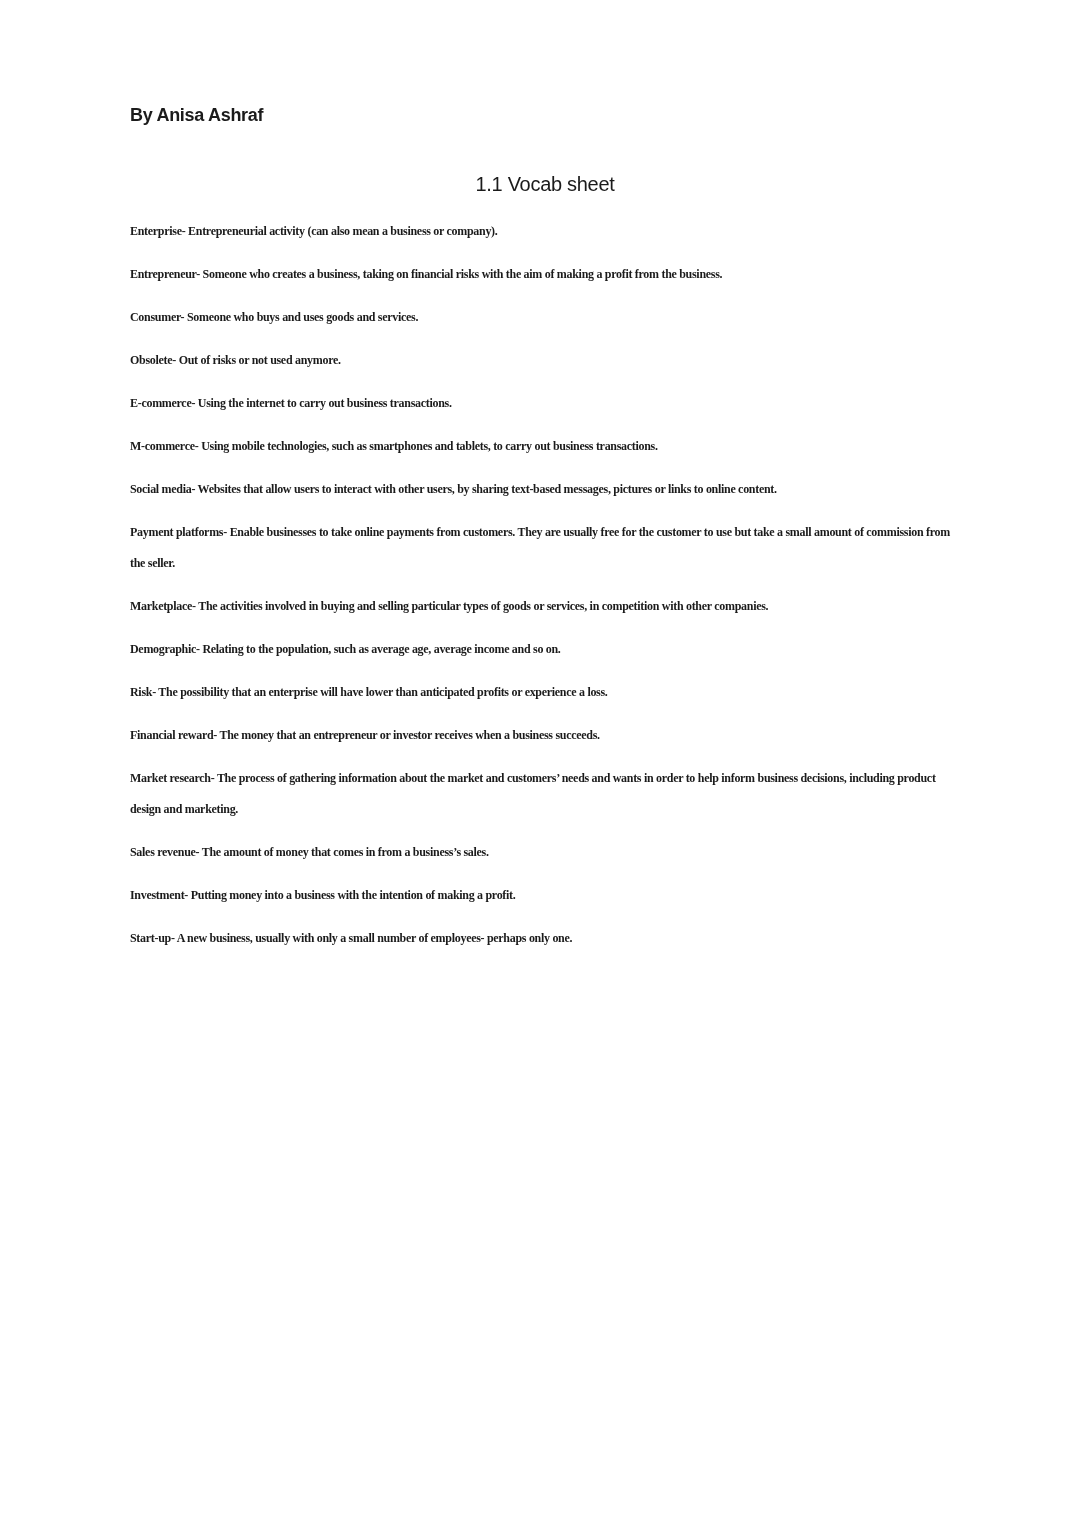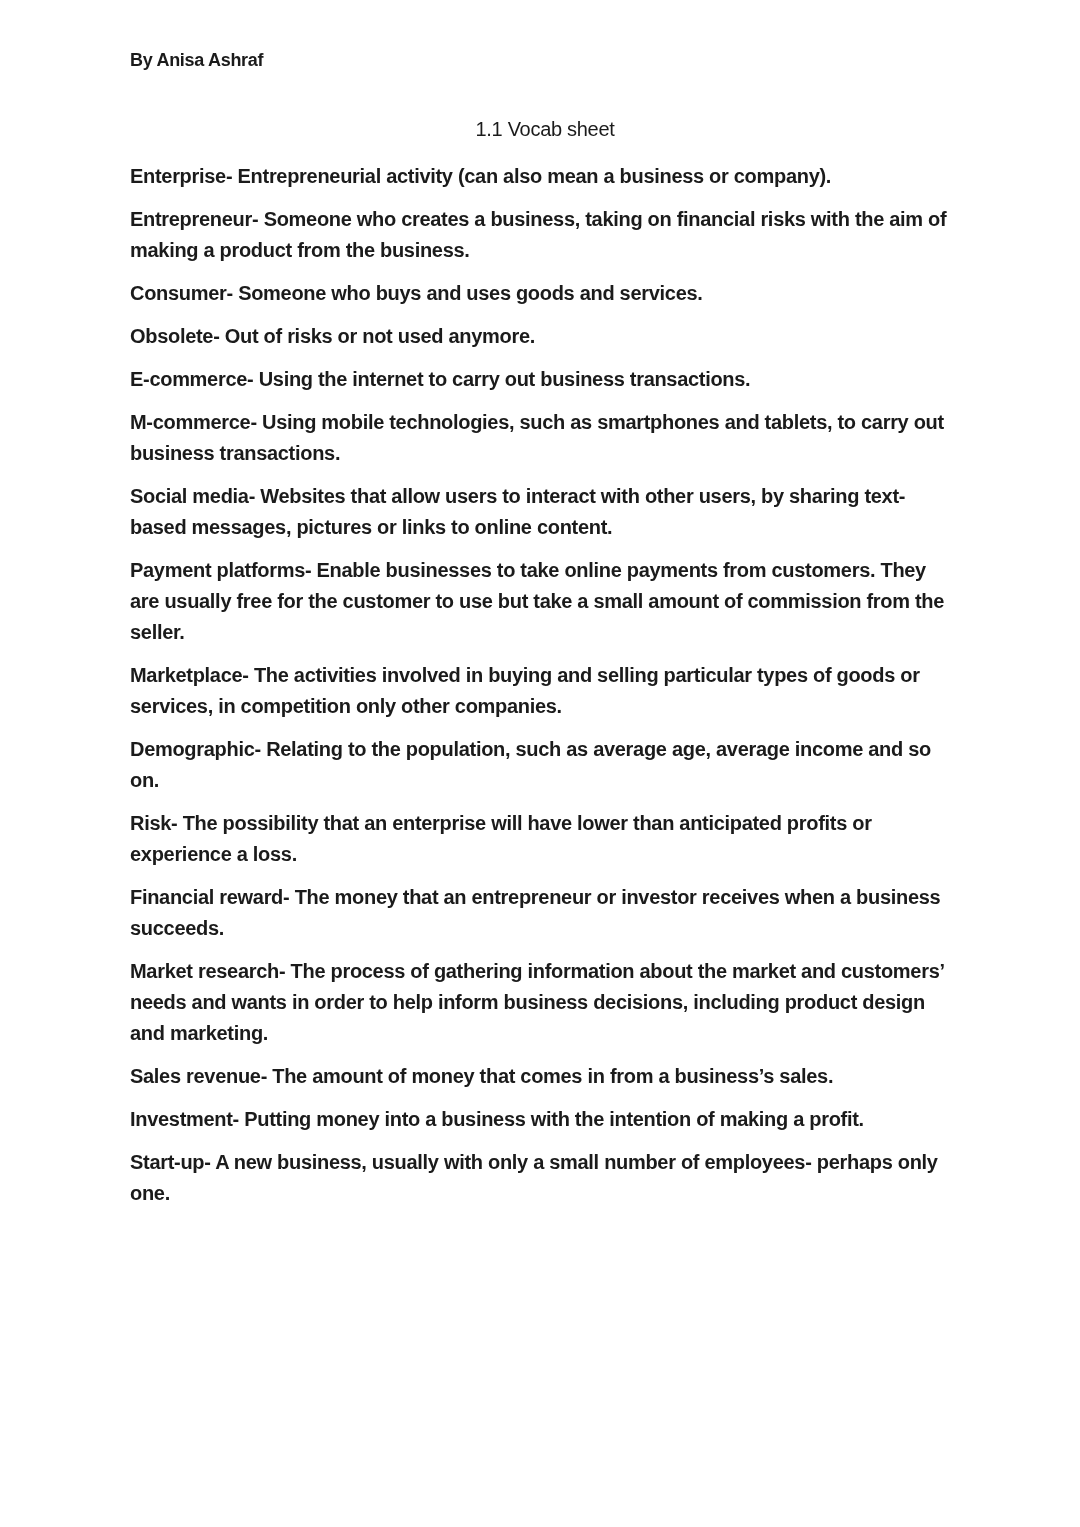--- a/index.html
+++ b/index.html
@@ -6,21 +6,21 @@
     --text-color:#1b1b1b;
     --page-bg:#ffffff;
   }
   html,body{margin:0;padding:0;background:var(--page-bg);}
   .page{
     position:relative;
     width:1080px;
     height:1527px;
     background:var(--page-bg);
     box-sizing:border-box;
-    padding:45px 120px 0 130px;
+    padding:100px 120px 0 130px;
     font-family:"Liberation Sans","DejaVu Sans",sans-serif;
     font-weight:700;
     color:var(--text-color);
     overflow:hidden;
   }
   .author{
     font-size:18px;
     line-height:31px;
     letter-spacing:-0.3px;
     margin:0 0 38px 0;
@@ -28,53 +28,54 @@
   .title{
     font-size:20px;
     line-height:31px;
     letter-spacing:-0.3px;
     text-align:center;
     margin:0 0 16px 0;
     font-weight:400;
   }
   .entries{width:830px;}
   .entry{
-    font-size:20px;
+    font-size:12px;
     line-height:31px;
     letter-spacing:-0.3px;
     margin:0 0 12px 0;
+    font-family:Liberation Serif, serif;
   }
 </style>
 </head>
 <body>
 
 <div class="page">
   <div class="author">By Anisa Ashraf</div>
 
   <h1 class="title">1.1 Vocab sheet</h1>
 
   <div class="entries">
 
       <p class="entry"><span>Enterprise-</span> <span>Entrepreneurial activity (can also mean a business or company).</span></p>
 
-      <p class="entry"><span>Entrepreneur-</span> <span>Someone who creates a business, taking on financial risks with the aim of making a product from the business.</span></p>
+      <p class="entry"><span>Entrepreneur-</span> <span>Someone who creates a business, taking on financial risks with the aim of making a profit from the business.</span></p>
 
       <p class="entry"><span>Consumer-</span> <span>Someone who buys and uses goods and services.</span></p>
 
       <p class="entry"><span>Obsolete-</span> <span>Out of risks or not used anymore.</span></p>
 
       <p class="entry"><span>E-commerce-</span> <span>Using the internet to carry out business transactions.</span></p>
 
       <p class="entry"><span>M-commerce-</span> <span>Using mobile technologies, such as smartphones and tablets, to carry out business transactions.</span></p>
 
       <p class="entry"><span>Social media-</span> <span>Websites that allow users to interact with other users, by sharing text-based messages, pictures or links to online content.</span></p>
 
       <p class="entry"><span>Payment platforms-</span> <span>Enable businesses to take online payments from customers. They are usually free for the customer to use but take a small amount of commission from the seller.</span></p>
 
-      <p class="entry"><span>Marketplace-</span> <span>The activities involved in buying and selling particular types of goods or services, in competition only other companies.</span></p>
+      <p class="entry"><span>Marketplace-</span> <span>The activities involved in buying and selling particular types of goods or services, in competition with other companies.</span></p>
 
 
       <p class="entry"><span>Demographic-</span> <span>Relating to the population, such as average age, average income and so on.</span></p>
 
       <p class="entry"><span>Risk-</span> <span>The possibility that an enterprise will have lower than anticipated profits or experience a loss.</span></p>
 
       <p class="entry"><span>Financial reward-</span> <span>The money that an entrepreneur or investor receives when a business succeeds.</span></p>
 
       <p class="entry"><span>Market research-</span> <span>The process of gathering information about the market and customers’ needs and wants in order to help inform business decisions, including product design and marketing.</span></p>
 

